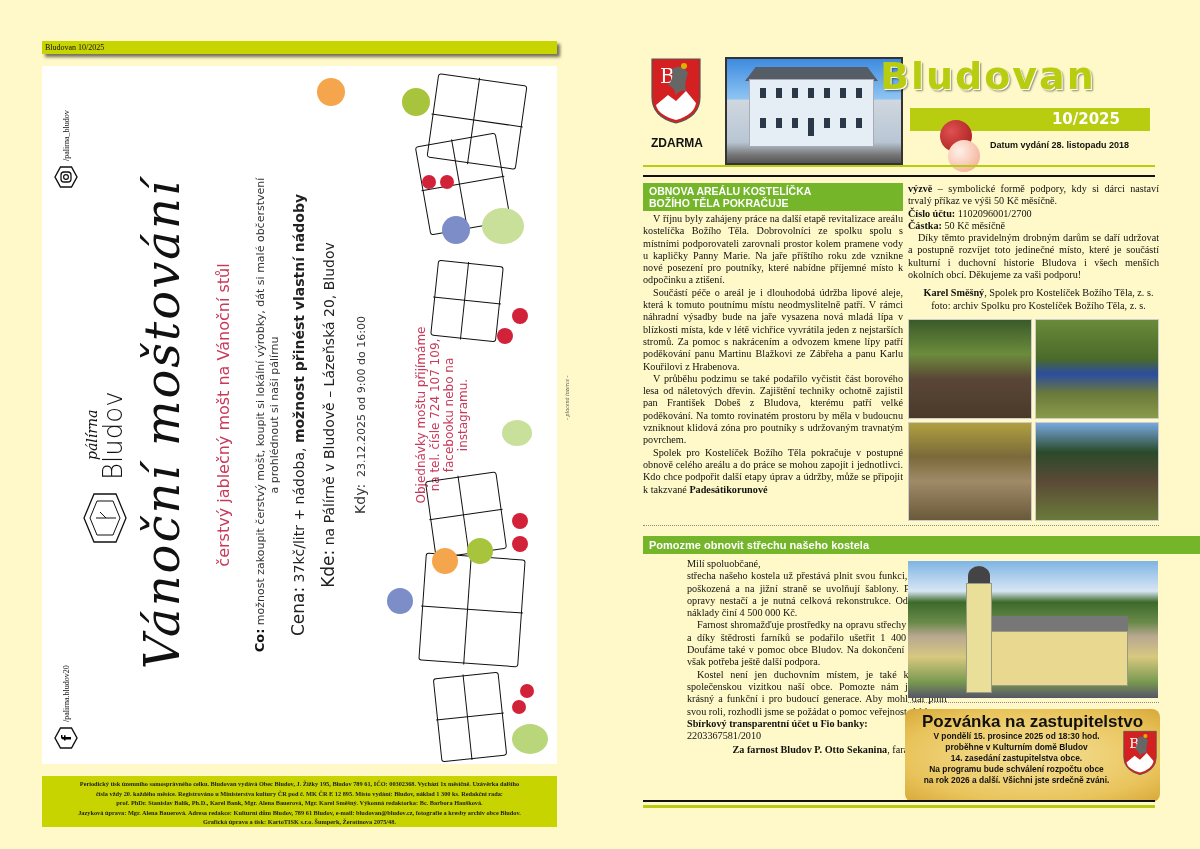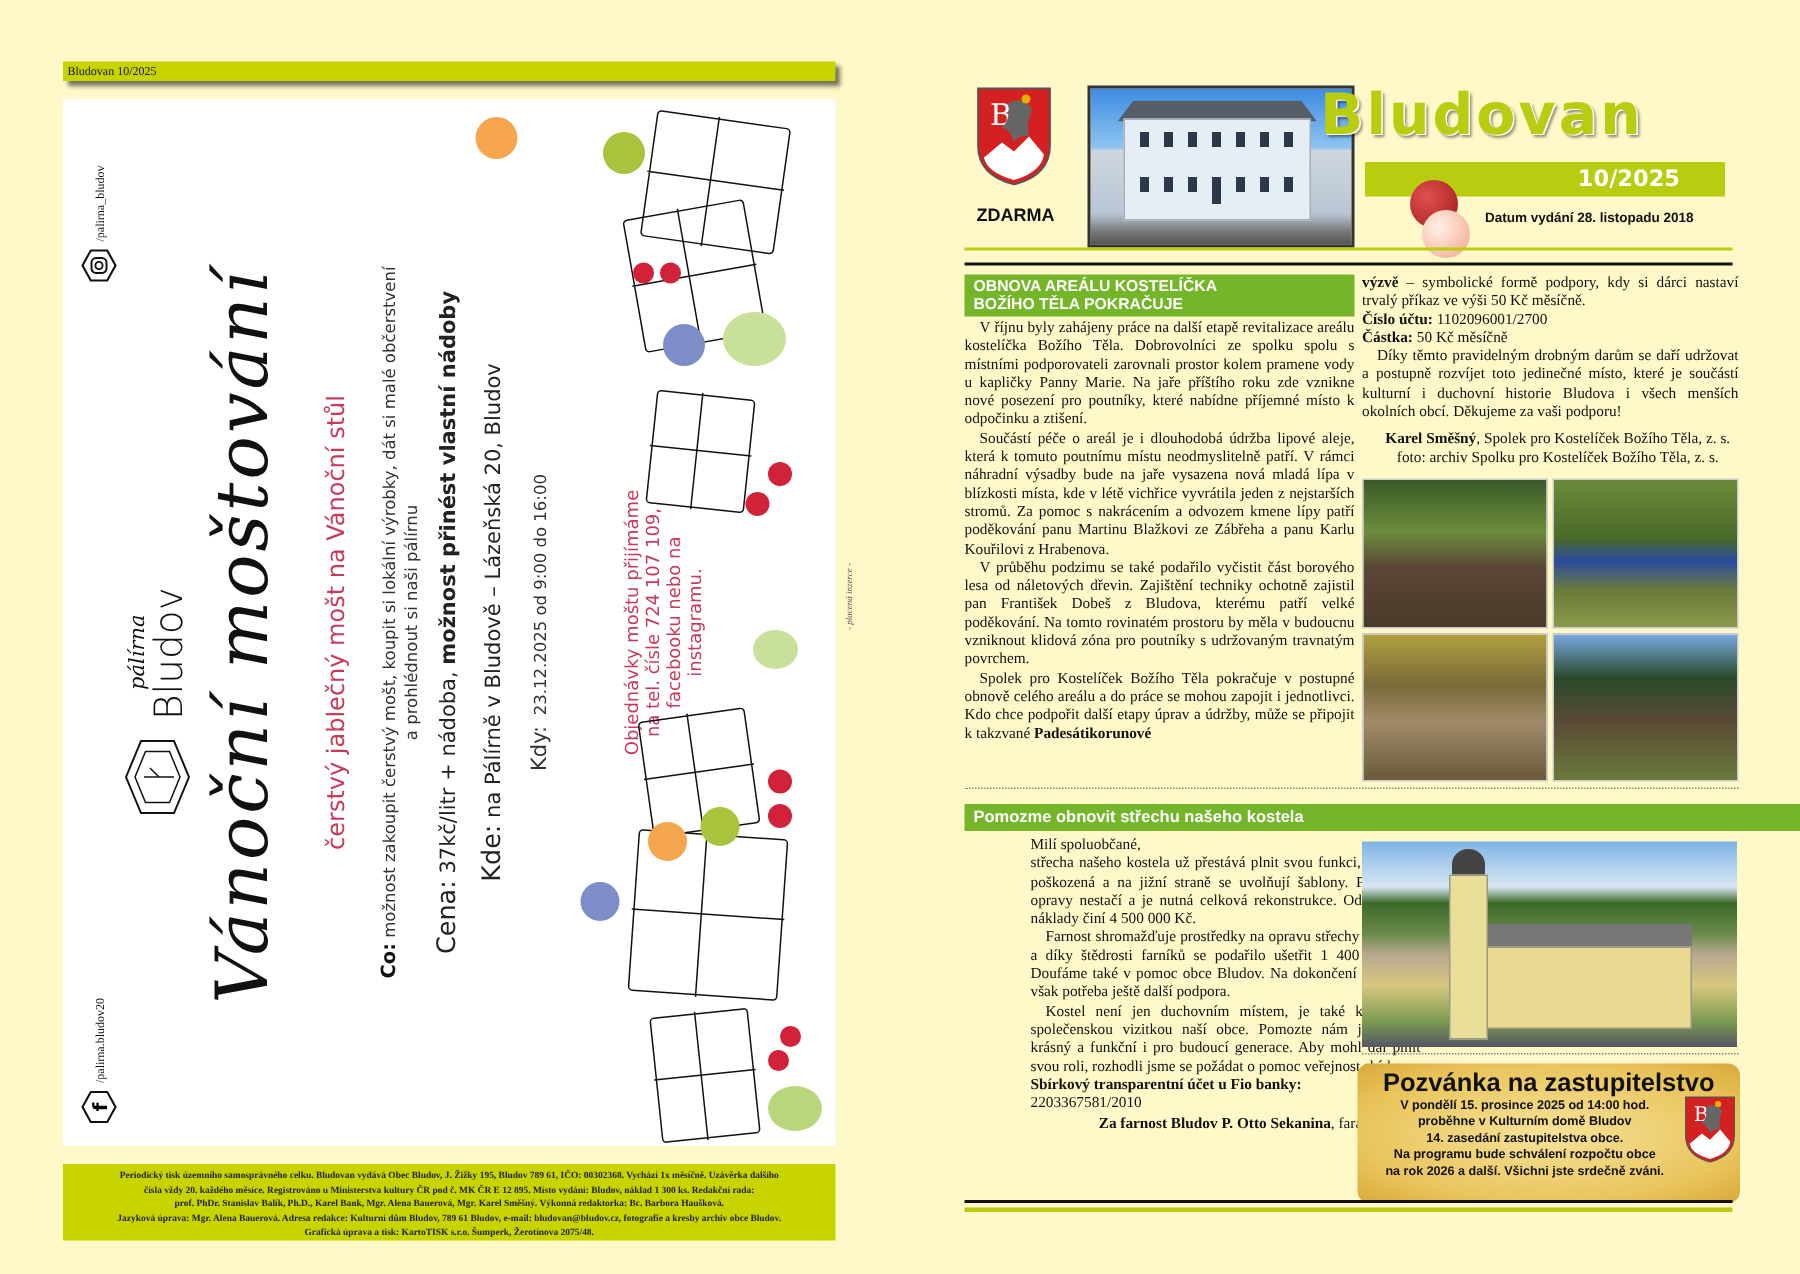--- a/index.html
+++ b/index.html
@@ -254,21 +254,21 @@
   <div class="church-roof"></div>
   <div class="church-body"></div>
   <div class="tower-dome"></div>
   <div class="church-tower"></div>
 </div>
 <div class="dotted" style="left:908px; top:702px; width:251px;"></div>
 
 <div class="invite">
   <div class="invite-title">Pozvánka na zastupitelstvo</div>
   <div class="invite-body">
-    <div>V pondělí 15. prosince 2025 od 14:00 hod.</div>
+    <div>V pondělí 15. prosince 2025 od 18:30 hod.</div>
     <div>proběhne v Kulturním domě Bludov</div>
     <div>14. zasedání zastupitelstva obce.</div>
     <div>Na programu bude schválení rozpočtu obce</div>
     <div>na rok 2026 a další. Všichni jste srdečně zváni.</div>
   </div>
 </div>
 <div class="crest" style="left:1122px; top:730px; width:36px; height:46px;">
   <svg class="crest-svg" viewBox="0 0 52 68">
       <path d="M2,2 H50 V40 Q50,60 26,66 Q2,60 2,40 Z" fill="#d42020" stroke="#555" stroke-width="1.2"></path>
       <path d="M6,48 L18,38 L26,44 L36,34 L46,46 Q44,58 26,63 Q8,58 6,48 Z" fill="#fff"></path>

